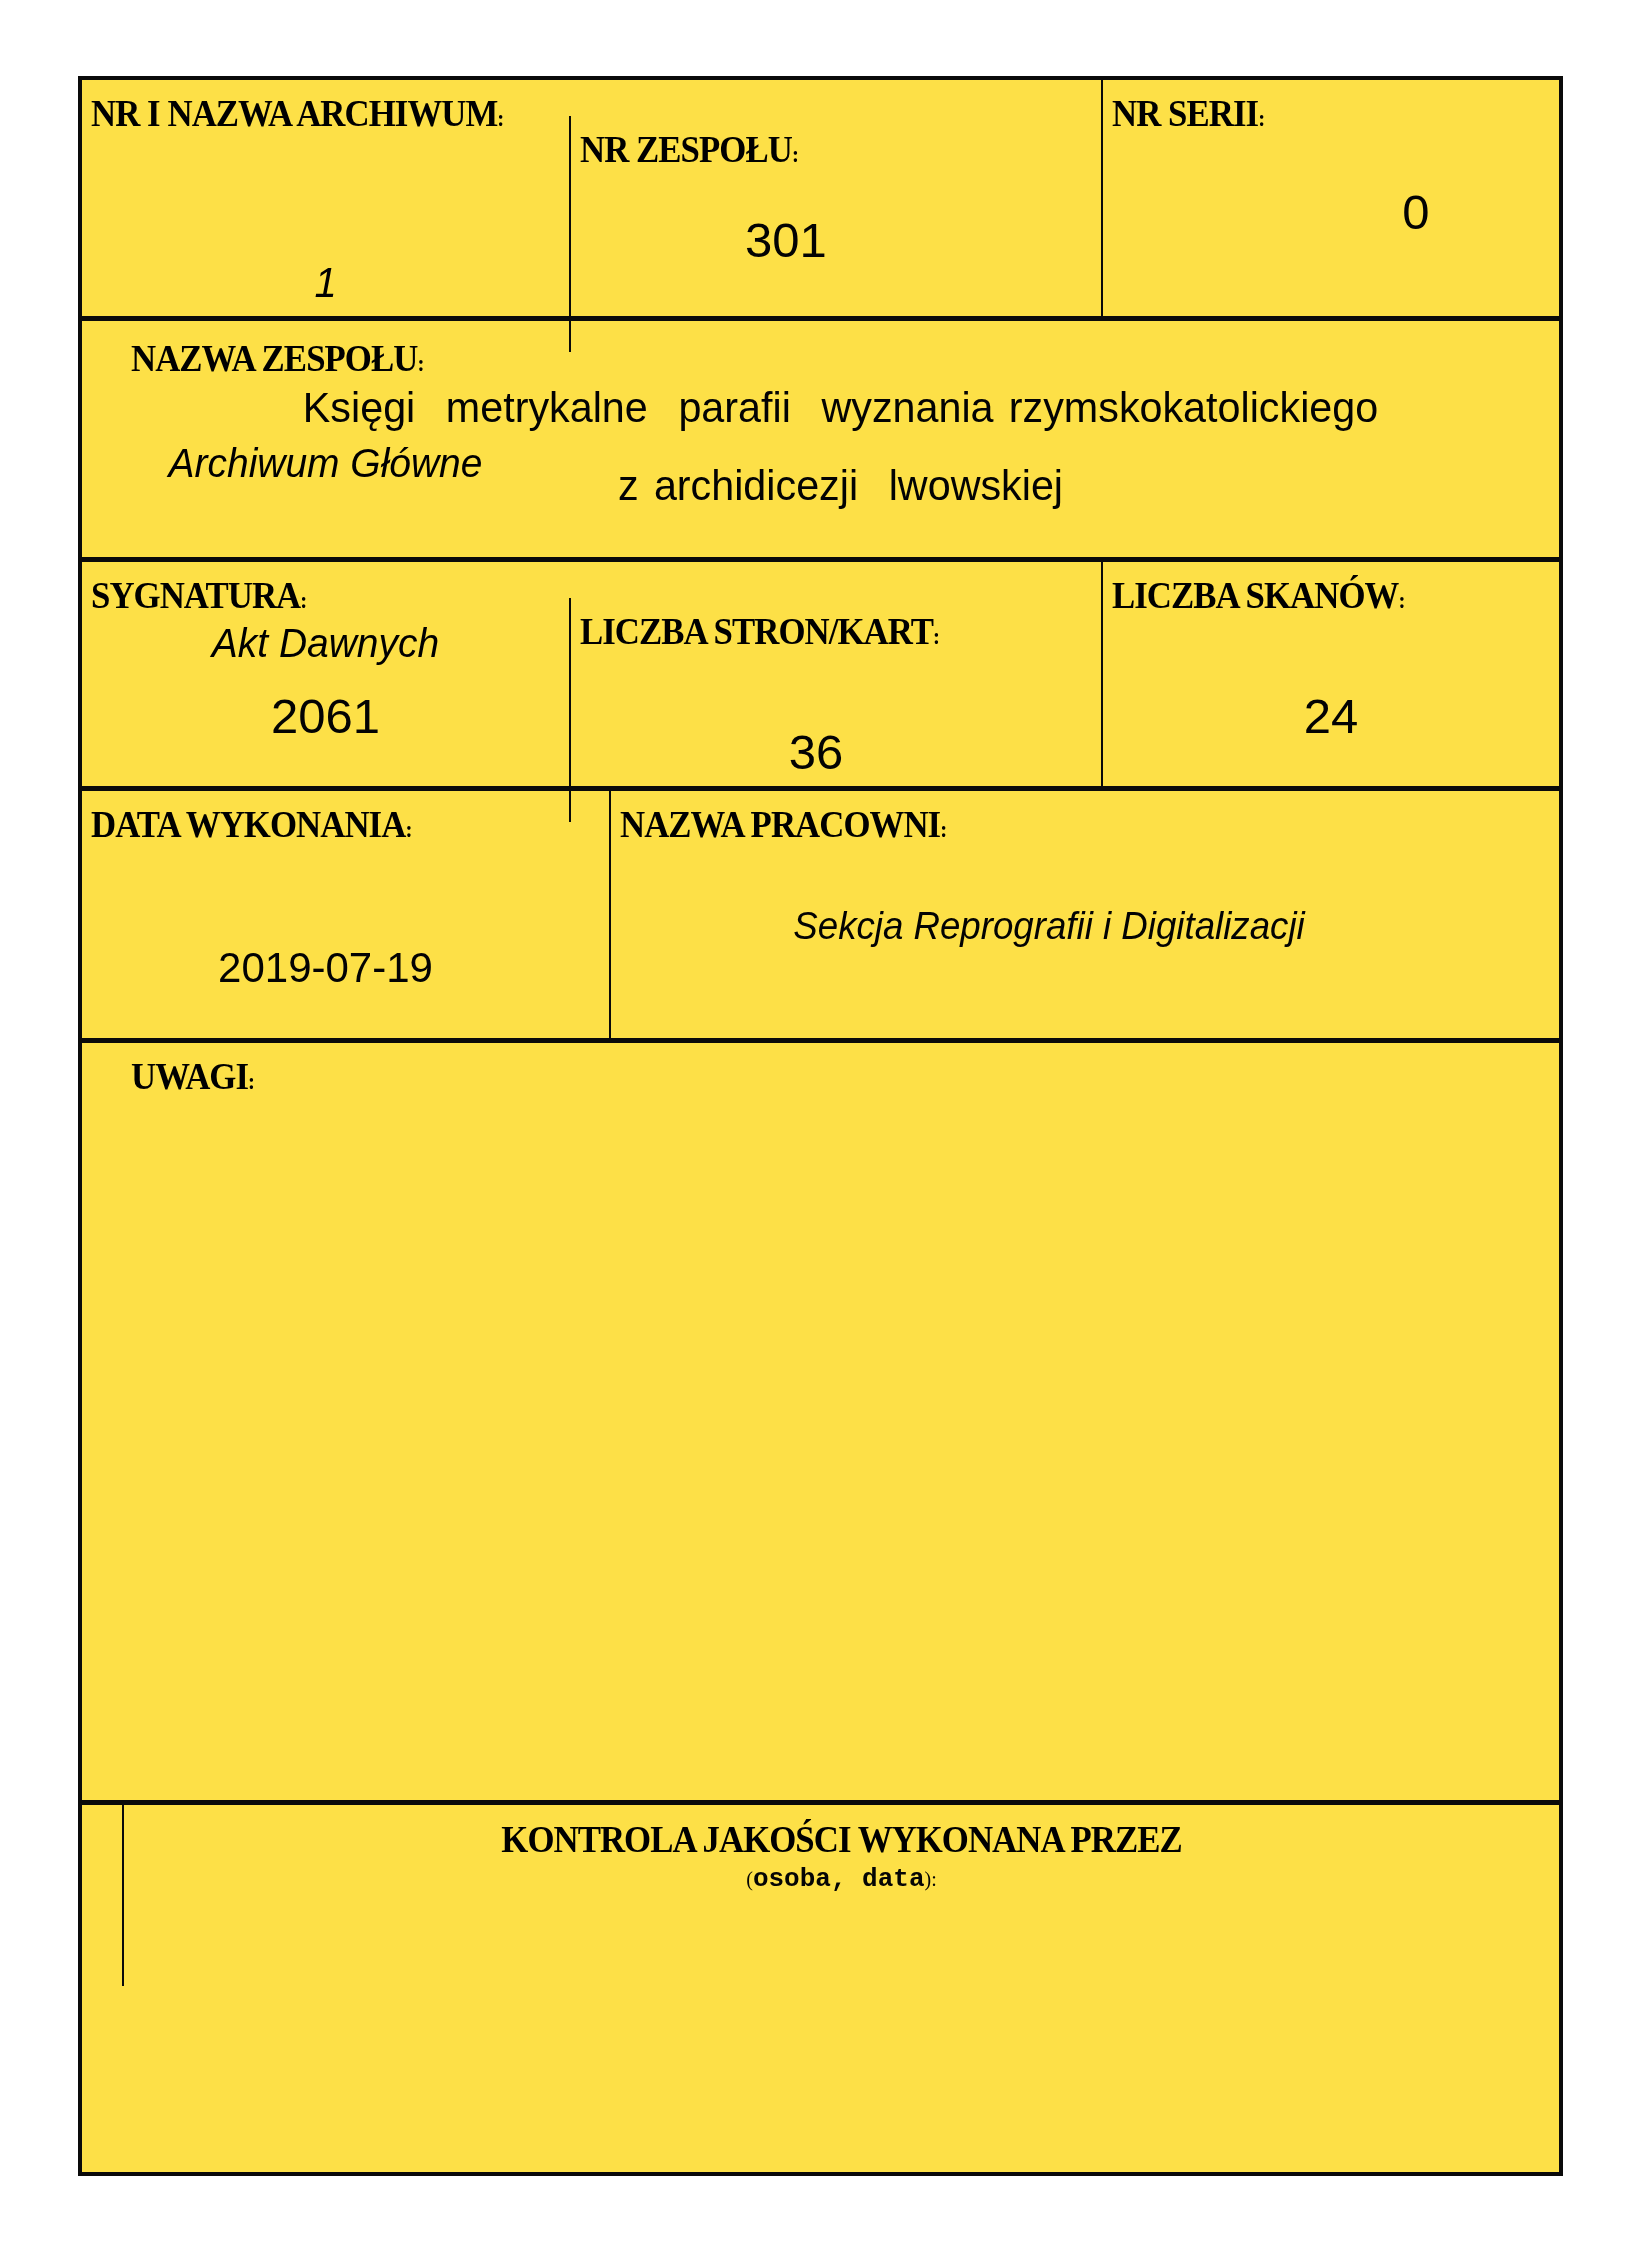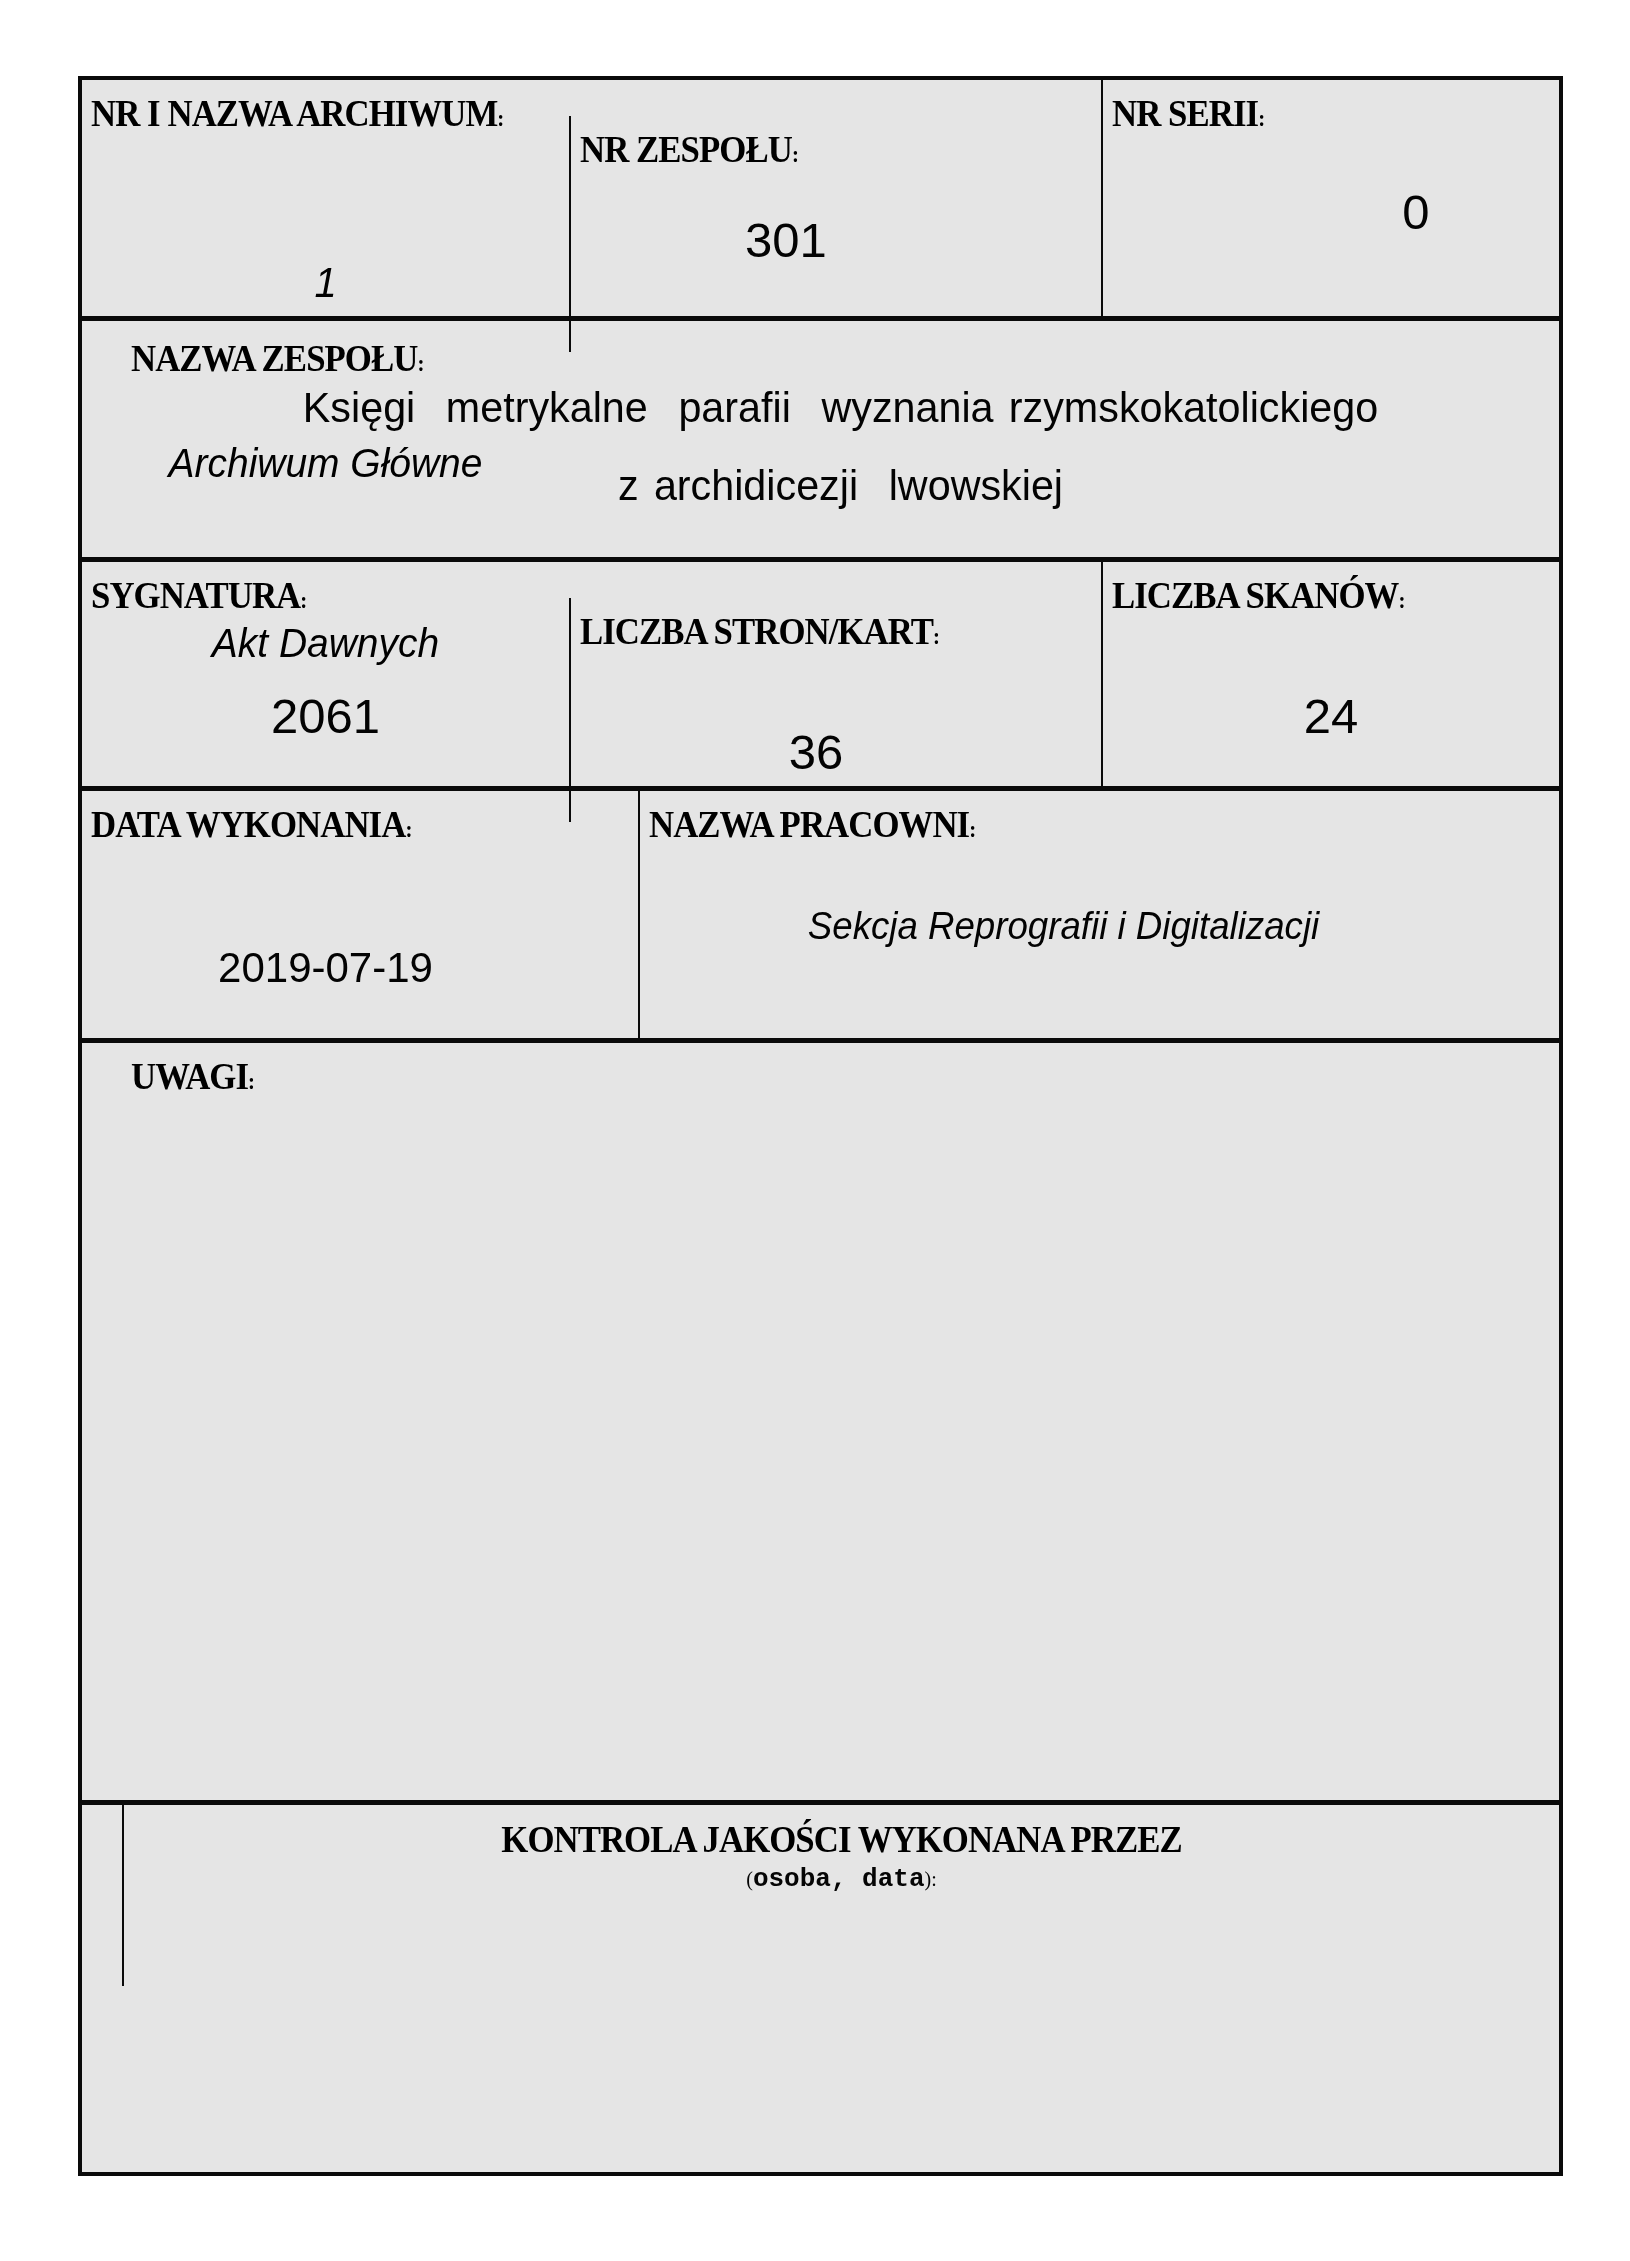--- a/index.html
+++ b/index.html
@@ -1,25 +1,25 @@
 <!DOCTYPE html>
 <html style="font-size:10.5px"><head>
 <meta charset="utf-8">
 <style>
   html,body{margin:0;padding:0;background:#ffffff;}
   .page{position:relative;width:1630px;height:2261px;background:#ffffff;color:#000;
         font-family:"Liberation Sans","DejaVu Sans",sans-serif;overflow:hidden;}
   .doc-table{position:absolute;left:78px;top:76px;width:1485px;height:2100px;
-             border:4.6px solid #0a0a0a;box-sizing:border-box;background:#e5e5e5;}
+             border:4.6px solid #0a0a0a;box-sizing:border-box;background:#fde047;}
   .row{position:relative;display:flex;box-sizing:border-box;width:100%;}
   .row.sep{border-top:5.3px solid #0a0a0a;}
   .r1{height:236px;}
   .r2{height:241px;}
   .r3{height:229px;}
-  .r4{height:252px;gap:29px;}
+  .r4{height:252px;}
   .r5{height:762px;}
   .r6{height:186px;}
   .cell{position:relative;box-sizing:border-box;height:100%;}
   .cell.vsep{border-left:2.6px solid #0a0a0a;}
   .w-a{width:487px;flex:0 0 487px;}
   .w-b{width:492px;flex:0 0 492px;margin-top:36px;}
   .w-rest{flex:1 1 auto;margin-left:40px;}
   .label{position:absolute;top:12px;left:9.2px;
          font-family:"Liberation Serif","DejaVu Serif",serif;font-weight:700;
          font-size:37px;letter-spacing:-1px;white-space:nowrap;

